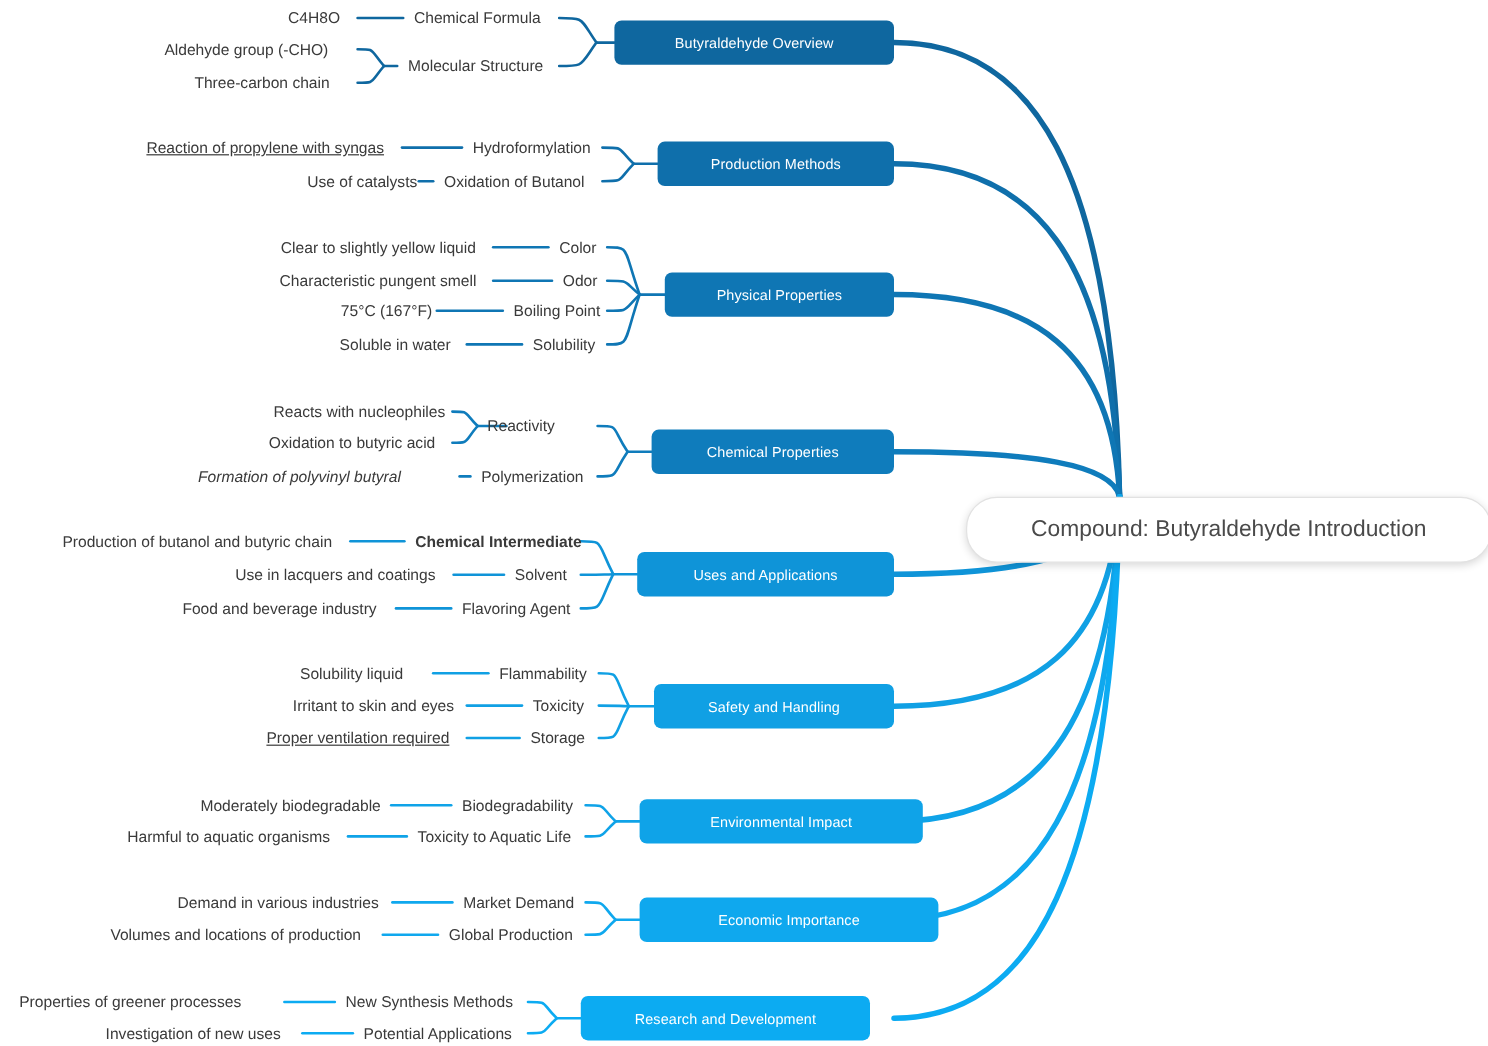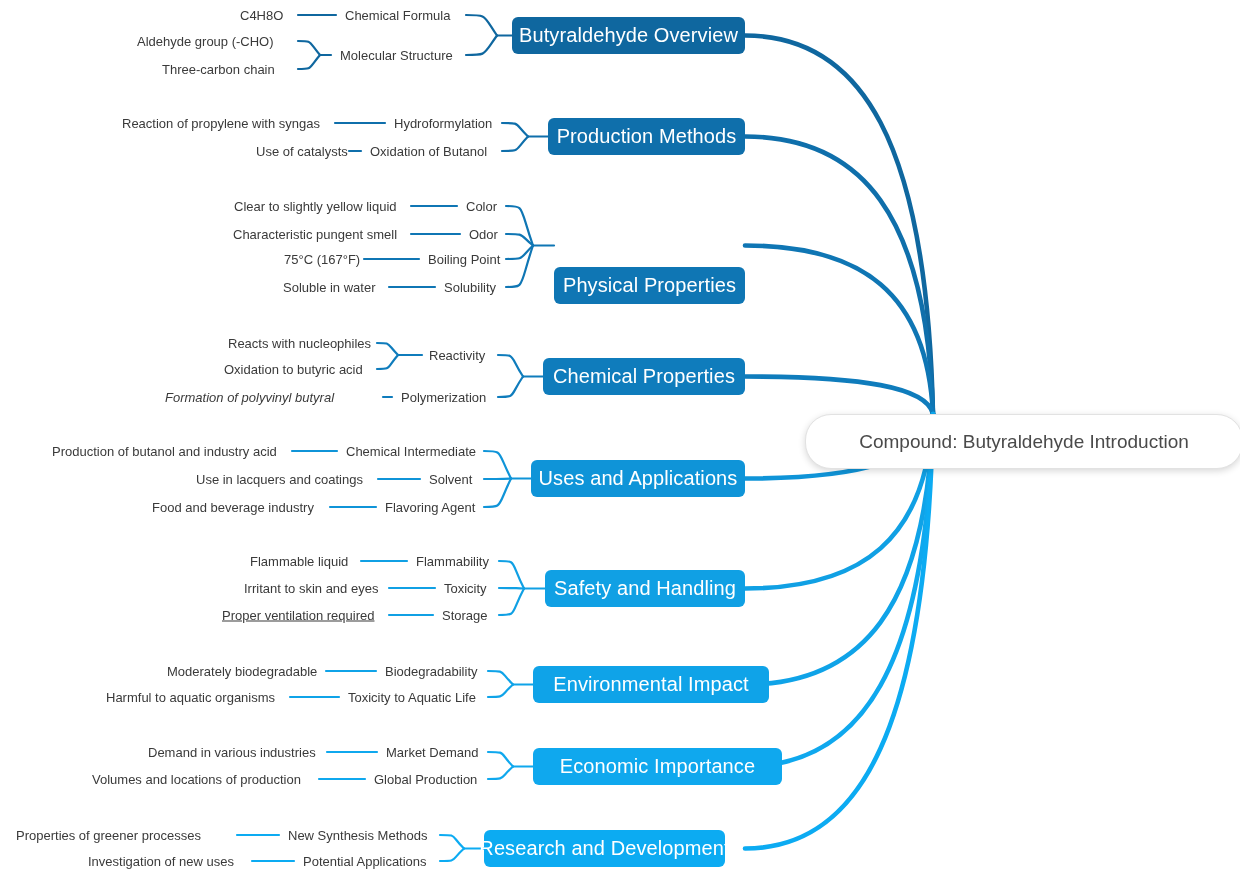--- a/index.html
+++ b/index.html
@@ -23,21 +23,21 @@
     height: 872px;
     pointer-events: none;
   }
   .branch-node {
     position: absolute;
     display: flex;
     align-items: center;
     justify-content: center;
     border-radius: 6px;
     color: #ffffff;
-    font-size: 20px;
+    font-size: 12px;
     letter-spacing: .1px;
     white-space: nowrap;
     box-sizing: border-box;
     cursor: pointer;
   }
   .sub-label, .leaf-label {
     position: absolute;
     color: #3a3a3a;
     font-size: 13px;
     white-space: nowrap;
@@ -149,56 +149,56 @@
       </div>
       <div class="sub-label" style="left: 345px; top: 15px;">Chemical Formula</div>
       <div class="leaf-label" style="left: 240px; top: 15px;">C4H8O</div>
       <div class="sub-label" style="left: 340px; top: 55px;">Molecular Structure</div>
       <div class="leaf-label" style="left: 137px; top: 41px;">Aldehyde group (-CHO)</div>
       <div class="leaf-label" style="left: 162px; top: 69px;">Three-carbon chain</div>
       <div class="branch-node" style="left: 548px; top: 118px; width: 197px; height: 37px; background: rgb(15, 111, 171);">
         <span>Production Methods</span>
       </div>
       <div class="sub-label" style="left: 394px; top: 123px;">Hydroformylation</div>
-      <div class="leaf-label" style="left: 122px; top: 123px;">Reaction of propylene with syngas</div>
+      <div class="leaf-label" style="left: 122px; top: 123px; text-decoration: underline;">Reaction of propylene with syngas</div>
       <div class="sub-label" style="left: 370px; top: 151px;">Oxidation of Butanol</div>
       <div class="leaf-label" style="left: 256px; top: 151px;">Use of catalysts</div>
-      <div class="branch-node" style="left: 554px; top: 227px; width: 191px; height: 37px; background: rgb(15, 118, 180); margin-top: 40px;">
+      <div class="branch-node" style="left: 554px; top: 227px; width: 191px; height: 37px; background: rgb(15, 118, 180);">
         <span>Physical Properties</span>
       </div>
       <div class="sub-label" style="left: 466px; top: 206px;">Color</div>
       <div class="leaf-label" style="left: 234px; top: 206px;">Clear to slightly yellow liquid</div>
       <div class="sub-label" style="left: 469px; top: 234px;">Odor</div>
       <div class="leaf-label" style="left: 233px; top: 234px;">Characteristic pungent smell</div>
       <div class="sub-label" style="left: 428px; top: 259px;">Boiling Point</div>
       <div class="leaf-label" style="left: 284px; top: 259px;">75°C (167°F)</div>
       <div class="sub-label" style="left: 444px; top: 287px;">Solubility</div>
       <div class="leaf-label" style="left: 283px; top: 287px;">Soluble in water</div>
       <div class="branch-node" style="left: 543px; top: 358px; width: 202px; height: 37px; background: rgb(15, 124, 188);">
         <span>Chemical Properties</span>
       </div>
-      <div class="sub-label" style="left: 429px; top: 355px;">Reactivity</div>
+      <div class="sub-label" style="left: 406px; top: 355px;">Reactivity</div>
       <div class="leaf-label" style="left: 228px; top: 343px;">Reacts with nucleophiles</div>
       <div class="leaf-label" style="left: 224px; top: 369px;">Oxidation to butyric acid</div>
       <div class="sub-label" style="left: 401px; top: 397px;">Polymerization</div>
       <div class="leaf-label" style="left: 165px; top: 397px; font-style: italic;">Formation of polyvinyl butyral</div>
       <div class="branch-node" style="left: 531px; top: 460px; width: 214px; height: 37px; background: rgb(15, 148, 216);">
         <span>Uses and Applications</span>
       </div>
-      <div class="sub-label" style="left: 346px; top: 451px;">Chemical Intermediate</div>
-      <div class="leaf-label" style="left: 52px; top: 451px;">Production of butanol and industry acid</div>
+      <div class="sub-label" style="left: 346px; top: 451px; font-weight: bold;">Chemical Intermediate</div>
+      <div class="leaf-label" style="left: 52px; top: 451px;">Production of butanol and butyric chain</div>
       <div class="sub-label" style="left: 429px; top: 479px;">Solvent</div>
       <div class="leaf-label" style="left: 196px; top: 479px;">Use in lacquers and coatings</div>
       <div class="sub-label" style="left: 385px; top: 507px;">Flavoring Agent</div>
       <div class="leaf-label" style="left: 152px; top: 507px;">Food and beverage industry</div>
       <div class="branch-node" style="left: 545px; top: 570px; width: 200px; height: 37px; background: rgb(16, 160, 228);">
         <span>Safety and Handling</span>
       </div>
       <div class="sub-label" style="left: 416px; top: 561px;">Flammability</div>
-      <div class="leaf-label" style="left: 250px; top: 561px;">Flammable liquid</div>
+      <div class="leaf-label" style="left: 250px; top: 561px;">Solubility liquid</div>
       <div class="sub-label" style="left: 444px; top: 588px;">Toxicity</div>
       <div class="leaf-label" style="left: 244px; top: 588px;">Irritant to skin and eyes</div>
       <div class="sub-label" style="left: 442px; top: 615px;">Storage</div>
       <div class="leaf-label" style="left: 222px; top: 615px; text-decoration: underline;">Proper ventilation required</div>
       <div class="branch-node" style="left: 533px; top: 666px; width: 236px; height: 37px; background: rgb(15, 163, 232);">
         <span>Environmental Impact</span>
       </div>
       <div class="sub-label" style="left: 385px; top: 671px;">Biodegradability</div>
       <div class="leaf-label" style="left: 167px; top: 671px;">Moderately biodegradable</div>
       <div class="sub-label" style="left: 348px; top: 697px;">Toxicity to Aquatic Life</div>

